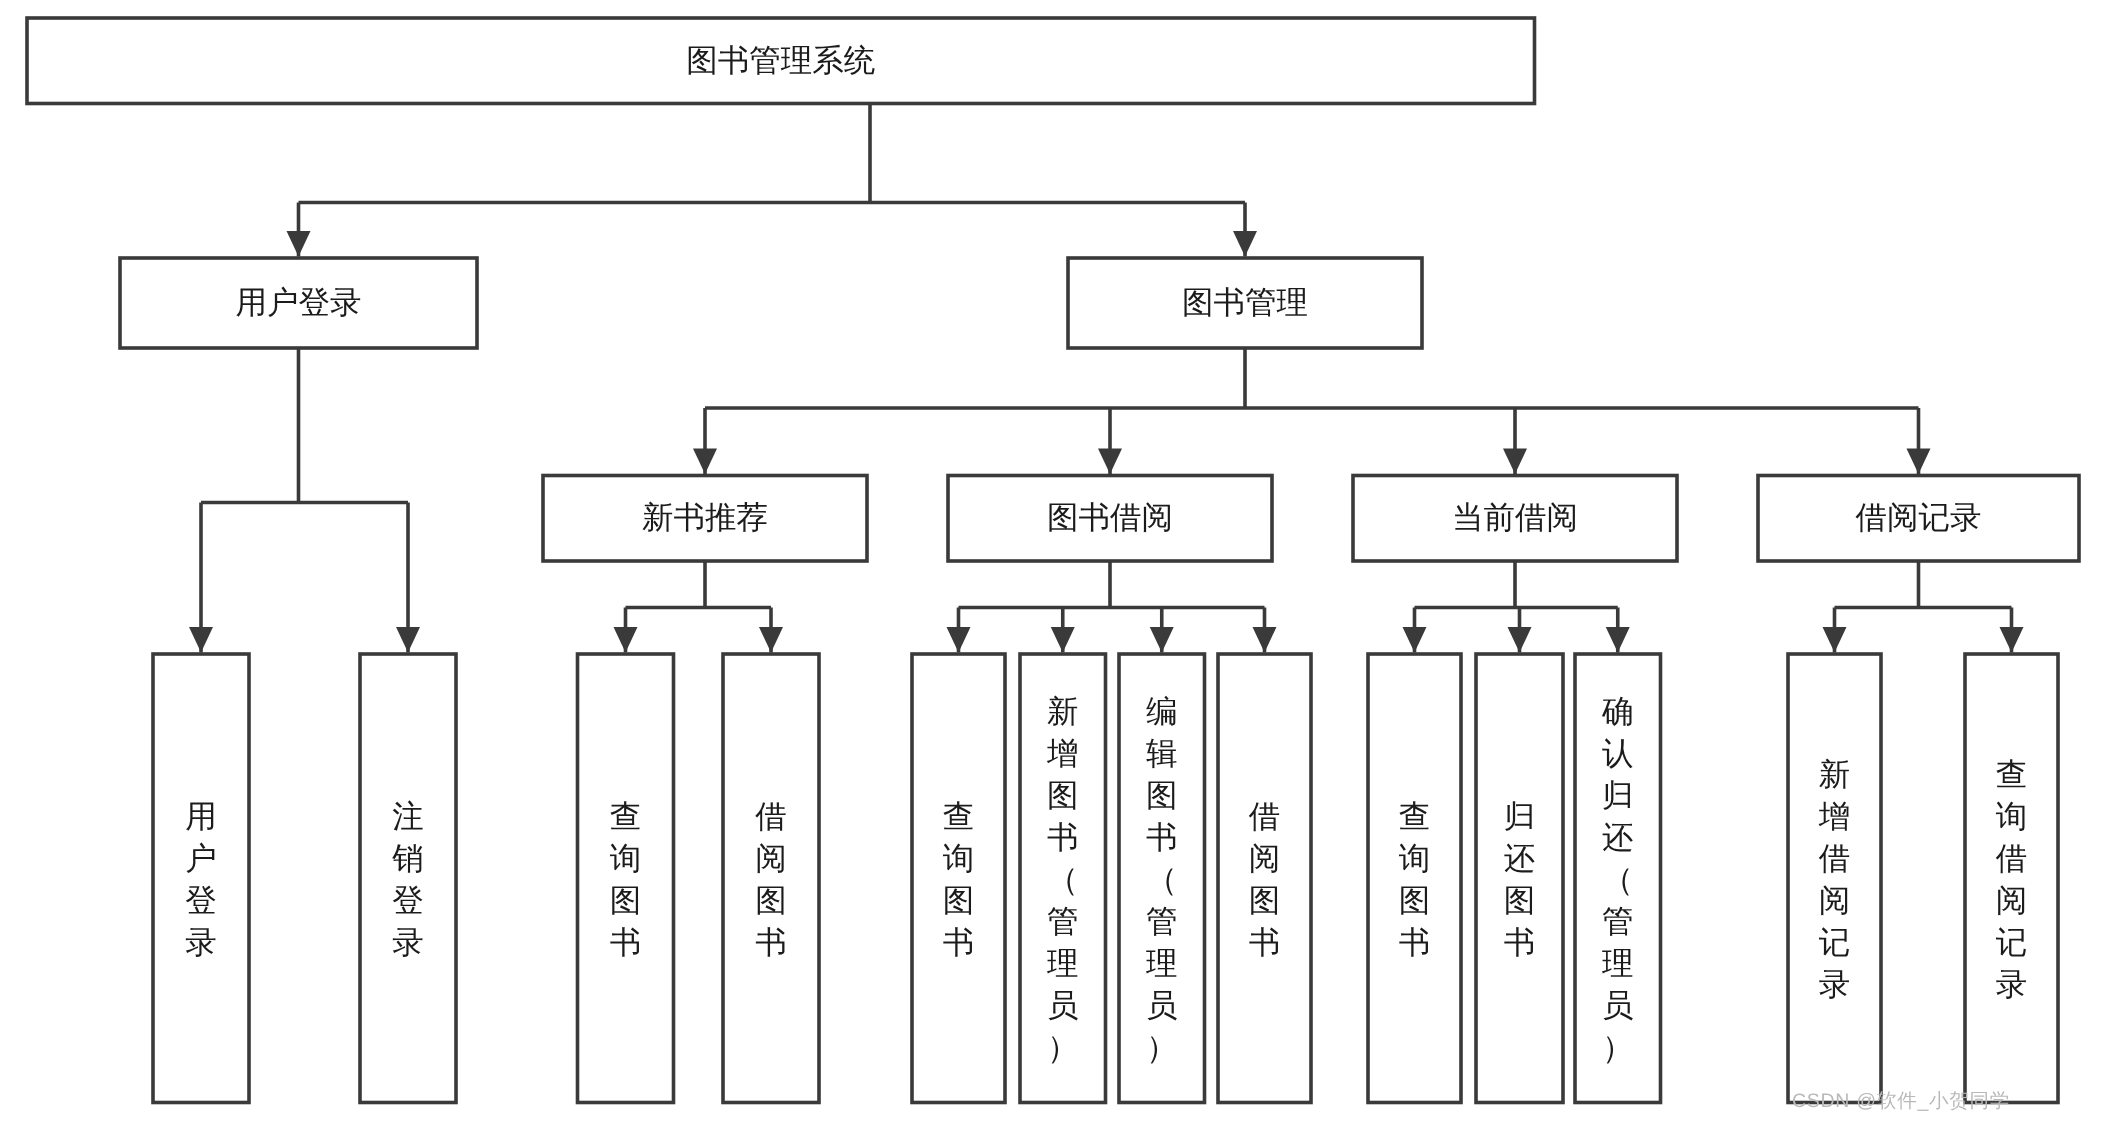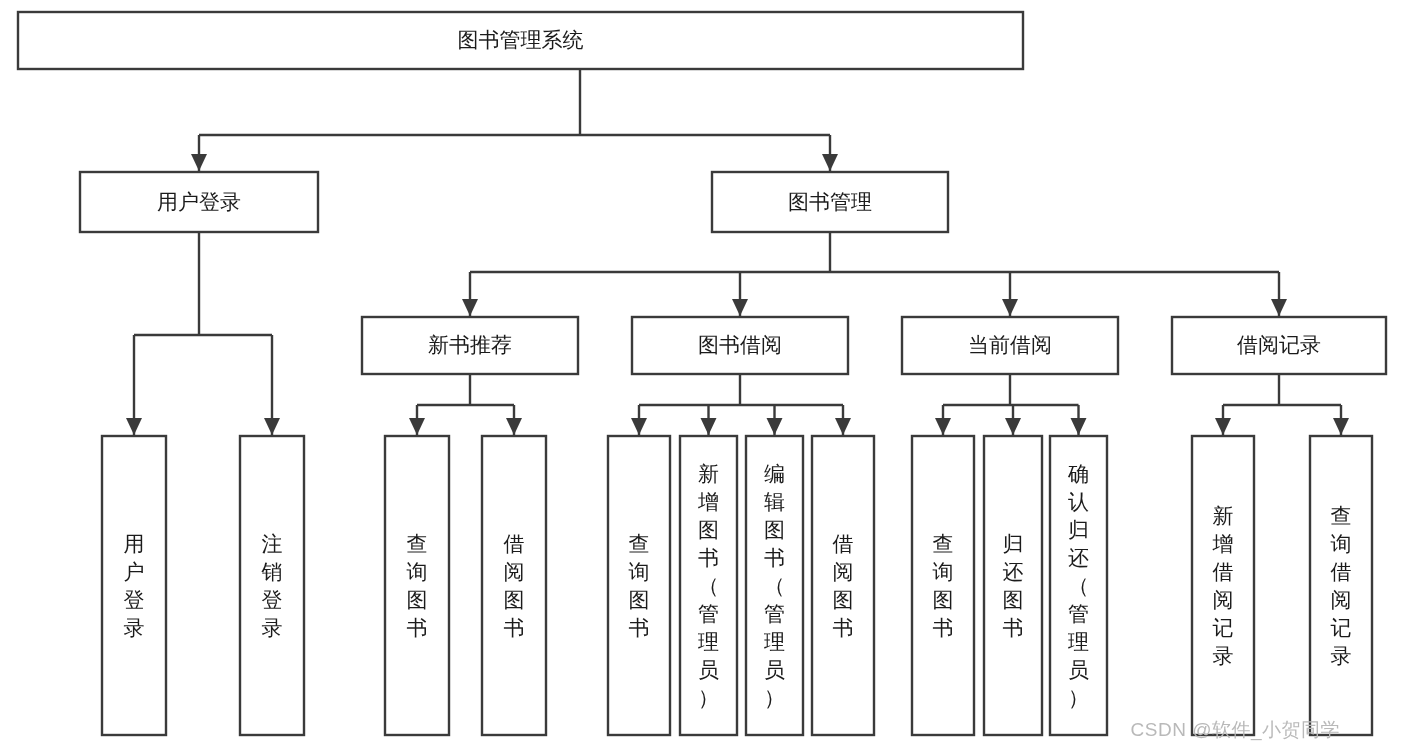--- a/index.html
+++ b/index.html
@@ -51,21 +51,21 @@
     font-family: "Liberation Sans", "DejaVu Sans", sans-serif;
     font-size: 21px;
     fill: #1b1b1b;
     text-anchor: middle;
   }
   .watermark {
     position: absolute;
     right: 8px;
     bottom: 4px;
     font-family: "Liberation Sans", "DejaVu Sans", sans-serif;
-    font-size: 19px;
+    font-size: 13px;
     color: #b9b9b9;
     letter-spacing: 0.5px;
     white-space: nowrap;
     user-select: none;
   }
 </style>
 </head>
 <body>
 
 <div id="diagram-root">

